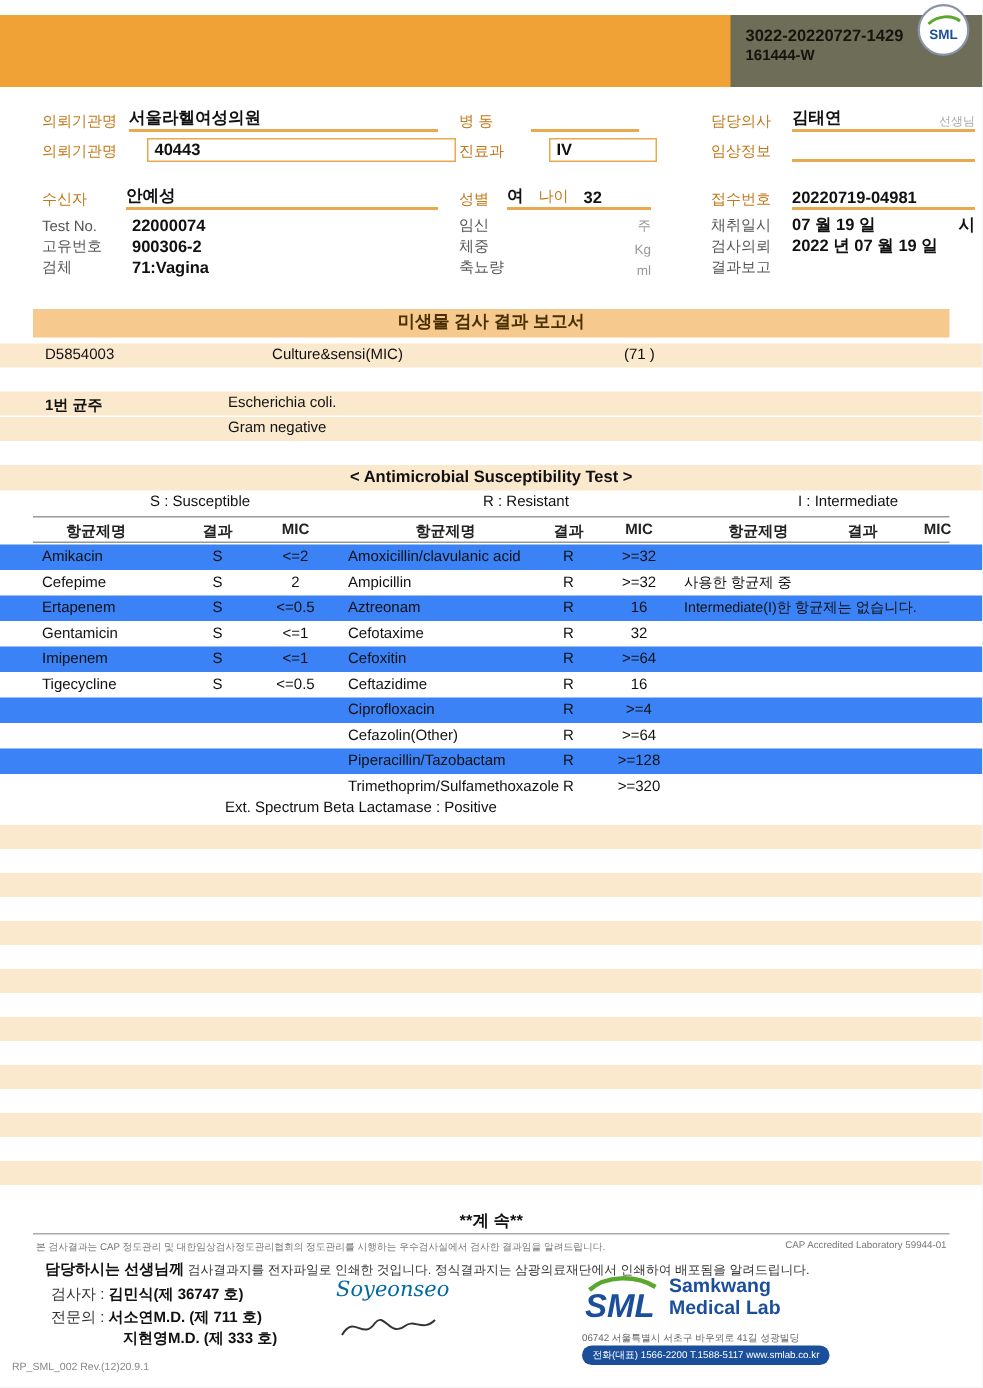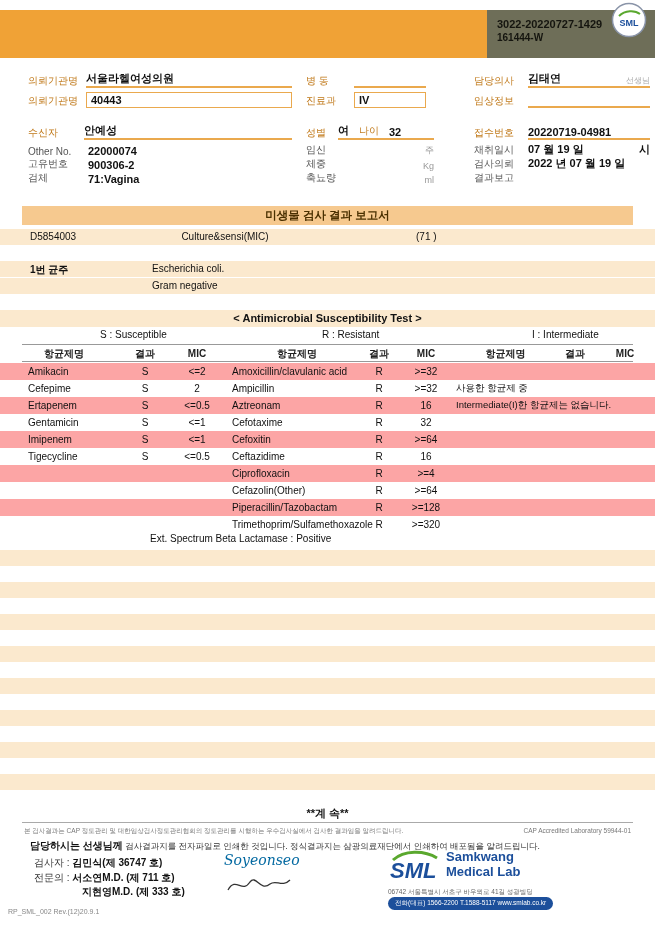--- a/index.html
+++ b/index.html
@@ -15,42 +15,42 @@
   .logo-circle { position:absolute; top:2px; right:8px; width:36px; height:36px; z-index:5; }
 
   
   .field { position:absolute; display:flex; align-items:flex-end; height:16px; }
   .f-label { font-size:10px; color:#c07818; flex:none; }
   .f-label.gray { color:#555; }
   .f-value { font-size:11px; font-weight:bold; color:#111; white-space:nowrap; }
   .f-suffix { font-size:8px; color:#aaa; }
   .f-unit { margin-left:auto; font-size:9px; color:#999; }
   .u { border-bottom:2px solid #eaa94e; }
-  .boxed { border:1px solid #eaa94e; height:16px; padding:1px 4px 0 4px; }
+  .boxed { border:1px solid #eaa94e; height:16px; padding:1px 4px 0 4px;margin-left:12px; }
   .f-box { display:flex; justify-content:space-between; align-items:flex-end; }
   .f-box.start { justify-content:flex-start; gap:10px; }
 
   
   .stripe { position:absolute; left:0; width:655px; height:16px; background:#fbe9ce; }
   .t10 { font-size:10px; color:#111; }
   .t10b { font-size:10px; font-weight:bold; color:#111; }
   .sec-bar { position:absolute; left:22px; width:611px; height:19px; background:#f6c98f;
              text-align:center; line-height:19px; font-size:11.5px; font-weight:bold; color:#4a3000; }
 
   
   .ast-title { position:absolute; left:0; top:310px; width:655px; height:17px; background:#fbe9ce;
                text-align:center; line-height:17px; font-size:11px; font-weight:bold; color:#111; }
   .legend-item { position:absolute; font-size:10px; color:#111; }
   .hline { position:absolute; left:22px; width:611px; border-top:1px solid #999; }
   .ast-header { position:absolute; left:0; top:346px; width:655px; height:15px; display:grid;
                 grid-template-columns:128px 34px 70px 130px 34px 60px 99px 40px 60px; align-items:center; }
   .ast-header span { font-size:10px; font-weight:bold; color:#222; text-align:center; }
   .ast-rows { position:absolute; left:0; top:363px; width:655px; }
   .ast-row { display:grid; grid-template-columns:128px 34px 70px 130px 34px 60px 199px; height:17px; align-items:center; }
-  .ast-row.shade { background:#fca5a5; }
+  .ast-row.shade { background:#3b82f6; }
   .ast-row .cell { font-size:10px; color:#111; white-space:nowrap; }
   .ast-row .name { text-align:left; }
   .ast-row .name.ind { padding-left:28px; }
   .ast-row .res { text-align:center; }
   .ast-row .mic { text-align:center; }
   .ast-row .note { font-size:9.5px; text-align:left; }
   .esbl-row { position:absolute; left:0; top:533px; width:655px; height:16px; }
   .esbl-row span { position:absolute; left:150px; font-size:10px; color:#111; }
 
   .empty-stripes { position:absolute; left:0; top:550px; width:655px; height:256px;
@@ -124,21 +124,21 @@
   <div class="field" style="left:474px;top:92px">
     <span class="f-label" style="width:54px">임상정보</span>
     <span class="f-value u" style="width:122px"></span>
   </div>
 
   <div class="field" style="left:28px;top:124px">
     <span class="f-label" style="width:56px">수신자</span>
     <span class="f-value u" style="width:208px">안예성</span>
   </div>
   <div class="field" style="left:28px;top:141px">
-    <span class="f-label gray" style="width:60px">Other No.</span>
+    <span class="f-label gray" style="width:60px">Test No.</span>
     <span class="f-value">22000074</span>
   </div>
   <div class="field" style="left:28px;top:155px">
     <span class="f-label gray" style="width:60px">고유번호</span>
     <span class="f-value">900306-2</span>
   </div>
   <div class="field" style="left:28px;top:169px">
     <span class="f-label gray" style="width:60px">검체</span>
     <span class="f-value">71:Vagina</span>
   </div>

